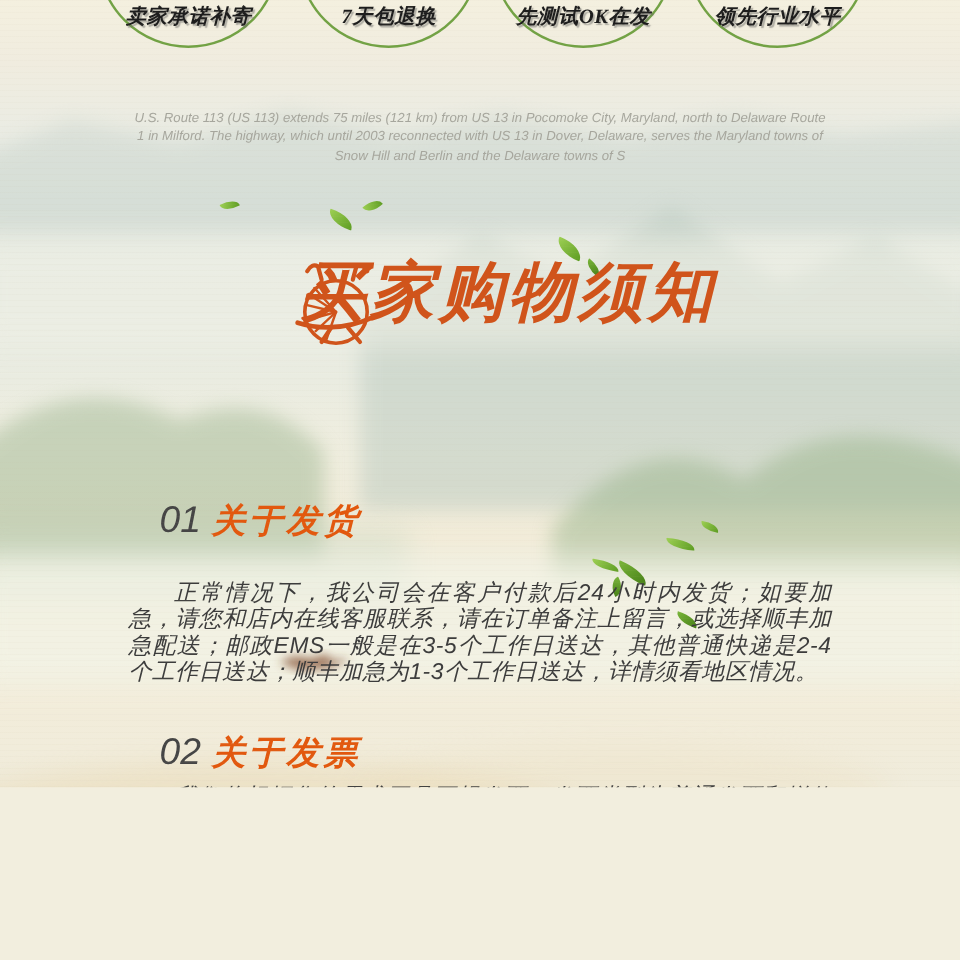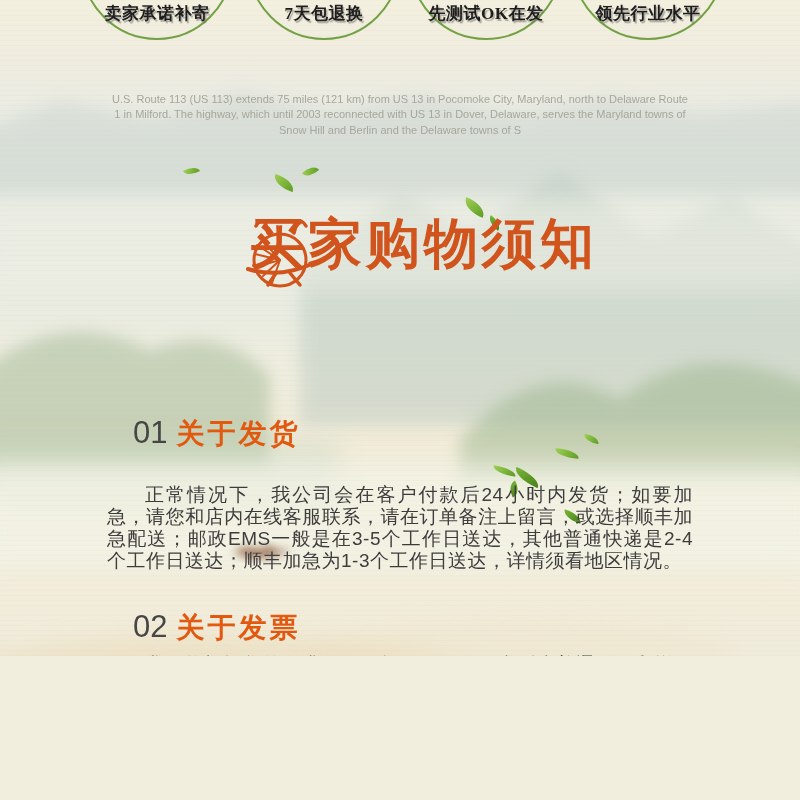--- a/index.html
+++ b/index.html
@@ -7,20 +7,21 @@
     width:800px;height:800px;overflow:hidden;
     font-family:"Liberation Sans","DejaVu Sans",sans-serif;
     background:#f2eede;
   }
   .page{
     position:relative;width:800px;height:656px;overflow:hidden;
     background:linear-gradient(180deg,
       #f4f0df 0%, #f0ecdf 8%, #eaece4 18%, #e3e8e0 28%,
       #e4e9e1 38%, #eaece1 48%, #f0eedf 58%, #f1ebd8 68%,
       #f1e9d2 78%, #f2ecda 90%, #f0ecdc 100%);
+    font-style:italic;
   }
   .page::after{ 
     content:"";position:absolute;inset:0;pointer-events:none;
     background:repeating-linear-gradient(0deg, rgba(190,180,150,.05) 0 1px, transparent 1px 5px);
   }
   svg.bg{position:absolute;left:0;top:0;width:800px;height:800px;}
 
   
   .badge{position:absolute;top:0;width:160px;text-align:center;}
   .badge .circ{

